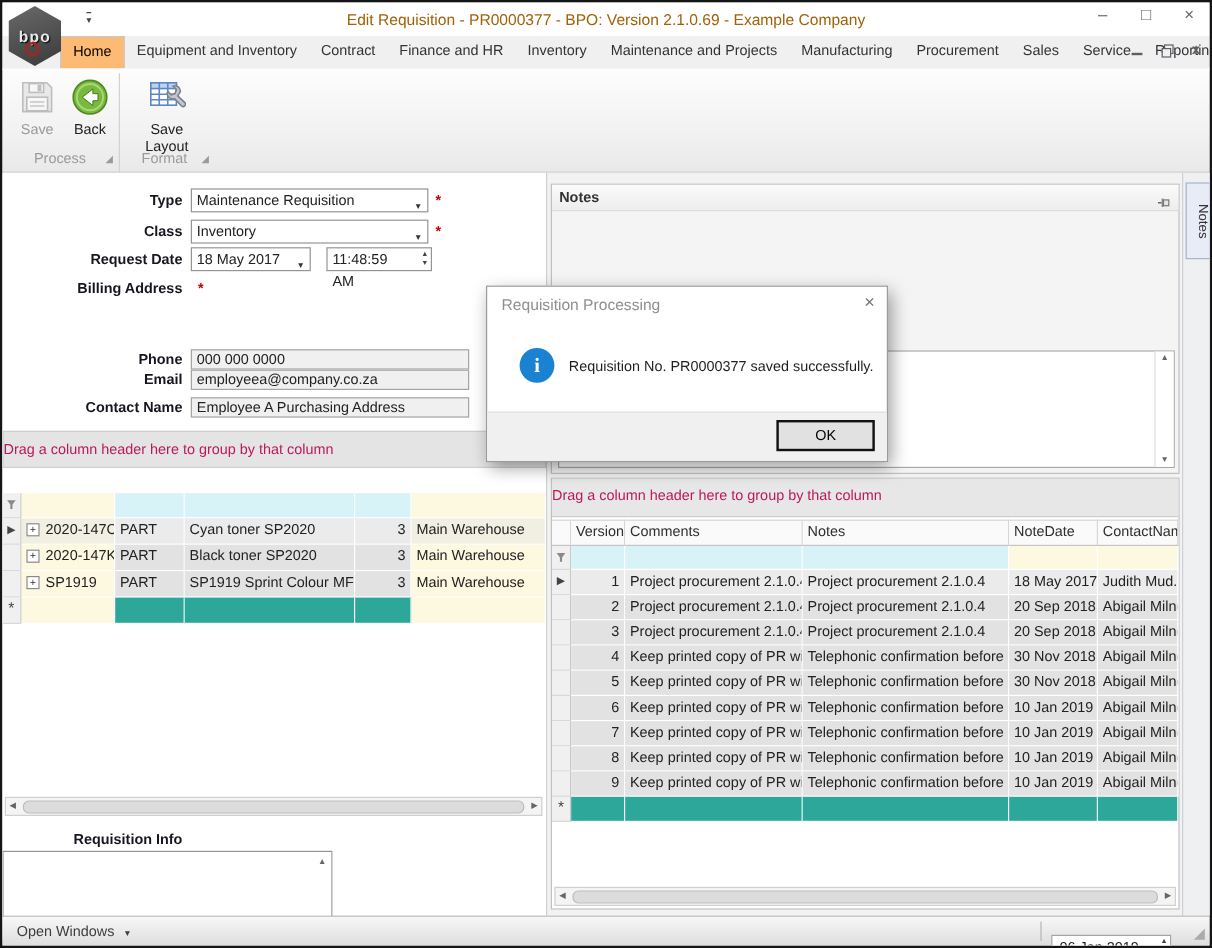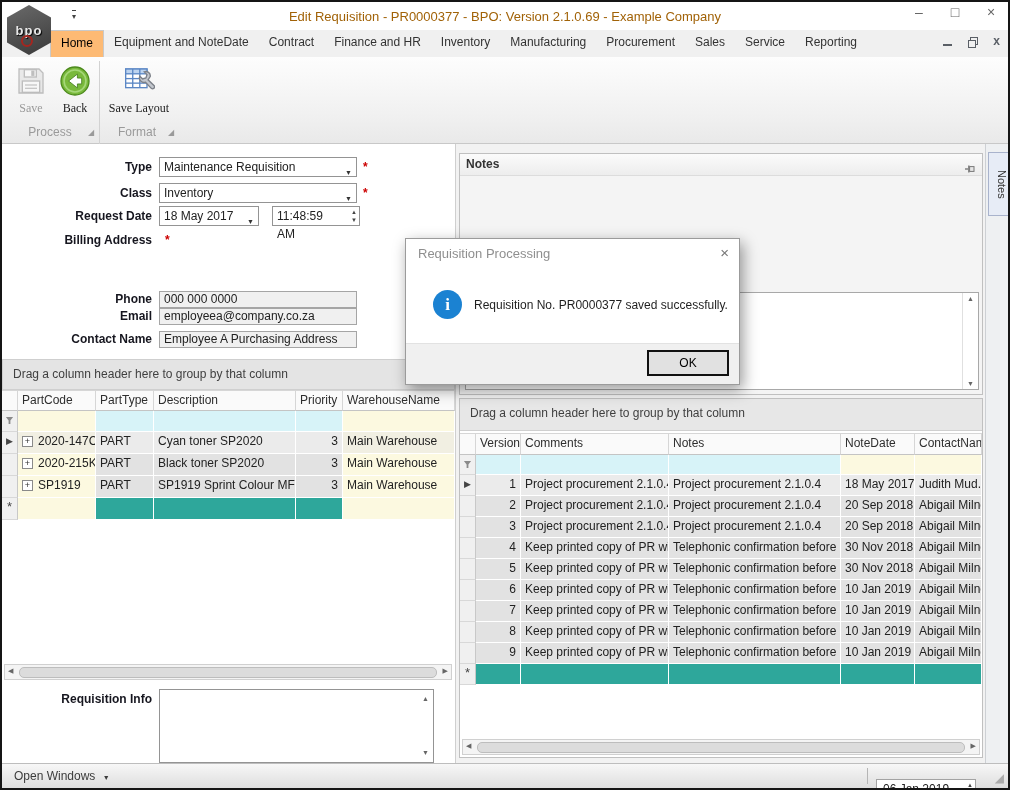--- a/index.html
+++ b/index.html
@@ -21,21 +21,21 @@
   .tabctl{position:absolute;right:8px;top:7px;display:flex;gap:16px;align-items:center;color:#5a5f66;}
   .ic-min{display:inline-block;width:9px;height:7px;border-bottom:2px solid #5a5f66;}
   .ic-restore{position:relative;display:inline-block;width:9px;height:9px;}
   .ic-restore:before{content:"";position:absolute;left:2px;top:0;width:6px;height:6px;border:1px solid #5a5f66;background:#f0f0f0;}
   .ic-restore:after{content:"";position:absolute;left:0;top:3px;width:6px;height:6px;border:1px solid #5a5f66;background:#f0f0f0;}
   .ic-x{font-size:12px;font-weight:bold;line-height:9px;}
   
   .ribbon{position:absolute;left:0;top:55px;width:100%;height:86px;background:linear-gradient(#fdfdfd,#f0f0f0 70%,#e9e9e9);border-bottom:1px solid #c8c8c8;}
   .rbtn{position:absolute;top:6px;width:54px;text-align:center;cursor:default;}
   .rbtn .ricon{display:block;margin:2px auto 4px auto;width:32px;height:32px;}
-  .rbtn .rlabel{font-size:12px;color:#222;font-family:Liberation Serif, serif;}
+  .rbtn .rlabel{font-size:12px;color:#222;}
   .rbtn.disabled .rlabel{color:#9a9a9a;}
   .rbtn.disabled .ricon{opacity:.55;filter:grayscale(1);}
   .rsep{position:absolute;top:4px;width:1px;height:100px;background:#d2d2d2;}
   .rgroup-label{position:absolute;top:68px;font-size:12px;color:#9a9a9a;text-align:center;}
   .launcher{position:absolute;top:71px;font-size:8px;color:#9a9a9a;}
   
   .main{position:absolute;left:0;top:142px;width:100%;height:619px;background:#f0f0f0;}
   .leftpane{position:absolute;left:0;top:0;width:453px;height:619px;background:#ffffff;}
   .rightpane{position:absolute;left:453px;top:0;width:530px;height:619px;background:#f2f2f2;border-left:1px solid #cfcfcf;}
   .dockstrip{position:absolute;left:983px;top:0;width:23px;height:619px;background:#eef0f2;border-left:1px solid #cdd0d4;}
@@ -48,23 +48,23 @@
   .req{color:#cc0000;font-weight:bold;margin-left:6px;line-height:20px;}
   .datebox{position:relative;width:100px;height:20px;border:1px solid #949494;background:#fff;line-height:18px;padding:0 16px 0 4px;box-sizing:border-box;}
   .timebox{position:relative;width:88px;height:20px;border:1px solid #949494;background:#fff;line-height:18px;padding:0 16px 0 4px;box-sizing:border-box;margin-left:13px;}
   .spin{position:absolute;right:2px;top:1px;display:flex;flex-direction:column;font-size:6px;line-height:8px;color:#444;}
   .memo{position:relative;width:198px;height:61px;border:1px solid #949494;background:#fff;box-sizing:border-box;padding:2px 34px 2px 4px;white-space:pre-line;line-height:14px;}
   .memo .mag{position:absolute;right:32px;top:3px;}
   .vscroll{position:absolute;right:0;top:0;bottom:0;width:15px;background:#f2f2f2;border-left:1px solid #d5d5d5;}
   .vscroll .a{position:absolute;left:0;width:100%;text-align:center;font-size:7px;color:#666;}
   .vscroll .a.up{top:2px;} .vscroll .a.dn{bottom:2px;}
   .vscroll .thumb{position:absolute;left:2px;top:14px;width:9px;height:22px;background:#d9d9d9;border:1px solid #bcbcbc;border-radius:5px;}
-  .tfield{width:198px;height:17px;border:1px solid #a5a5a5;background:#f0f0f0;line-height:15px;padding:0 4px;box-sizing:border-box;white-space:nowrap;overflow:hidden;}
-  
-  .groupbar{position:absolute;background:#e4e4e4;border:1px solid #cfcfcf;color:#404040;line-height:29px;padding-left:10px;box-sizing:border-box;white-space:nowrap;overflow:hidden;}
+  .tfield{width:232px;height:17px;border:1px solid #a5a5a5;background:#f0f0f0;line-height:15px;padding:0 4px;box-sizing:border-box;white-space:nowrap;overflow:hidden;}
+  
+  .groupbar{position:absolute;background:#e4e4e4;border:1px solid #cfcfcf;color:#be185d;line-height:29px;box-sizing:border-box;white-space:nowrap;overflow:hidden;}
   .groupbar.swirl{background:linear-gradient(110deg,#e7e7e7 55%,#d9cdee 66%,#f1ebfa 72%,#cabcе8 78%,#d9cdee 84%,#eee9f8 92%,#e2d8f2 100%);background-color:#e7e7e7;}
   .grow{position:relative;box-sizing:border-box;}
   .grow.lg{display:grid;grid-template-columns:16px 78px 58px 142px 47px 1fr;}
   .grow.rg{display:grid;grid-template-columns:16px 45px 148px 172px 74px 1fr;}
   .cell{box-sizing:border-box;padding:2px 4px;white-space:nowrap;overflow:hidden;border-right:1px solid #ffffff;border-bottom:1px solid #ffffff;}
   .hcell{background:#fafafa;border-right:1px solid #d6d6d6;border-bottom:1px solid #c4c4c4;border-top:1px solid #d6d6d6;color:#2e2e2e;}
   .ind{background:#f0f0f0;border-right:1px solid #c8c8c8;border-bottom:1px solid #d8d8d8;text-align:center;padding:2px 1px;color:#444;font-size:9px;line-height:15px;}
   .cream{background:#fcf9e0;}
   .cyan{background:#d7f3f8;}
   .gray{background:#e2e2e2;}
@@ -116,24 +116,25 @@
     </div>
   </div>
   <div class="logo">
       <span>bpo</span>
       <i></i>
     </div>
 
   <div class="tabrow">
     <div class="tabs">
       <span class="tab active">Home</span>
-      <span class="tab">Equipment and NoteDate</span>
+      <span class="tab">Equipment and Inventory</span>
       <span class="tab">Contract</span>
       <span class="tab">Finance and HR</span>
       <span class="tab">Inventory</span>
+      <span class="tab">Maintenance and Projects</span>
       <span class="tab">Manufacturing</span>
       <span class="tab">Procurement</span>
       <span class="tab">Sales</span>
       <span class="tab">Service</span>
       <span class="tab">Reporting</span>
 
     </div>
     <div class="tabctl">
       <span class="ic-min"></span>
       <span class="ic-restore"></span>
@@ -224,28 +225,20 @@
         <span class="flabel" style="line-height:17px;">Email</span>
         <div class="tfield">employeea@company.co.za</div>
       </div>
       <div class="frow" style="top:187px;">
         <span class="flabel" style="line-height:17px;">Contact Name</span>
         <div class="tfield">Employee A Purchasing Address</div>
       </div>
 
       <div class="groupbar" style="left:0;top:215px;width:453px;height:31px;">Drag a column header here to group by that column</div>
 
-      <div class="grow lg" style="position:absolute;left:0;top:246px;height:21px;width:453px;">
-        <div class="cell hcell"></div>
-        <div class="cell hcell">PartCode</div>
-        <div class="cell hcell">PartType</div>
-        <div class="cell hcell">Description</div>
-        <div class="cell hcell">Priority</div>
-        <div class="cell hcell">WarehouseName</div>
-      </div>
       <div class="grow lg" style="position:absolute;left:0;top:267px;height:21px;width:453px;">
         <div class="cell ind">
           <svg class="icon-svg" width="9" height="9" viewBox="0 0 10 10">
               <path d="M1 1 H9 L6 5 V9 H4 V5 Z" fill="#8a8a8a"></path>
             </svg>
         </div>
         <div class="cell cream"></div>
         <div class="cell cyan"></div>
         <div class="cell cyan"></div>
         <div class="cell cyan"></div>
@@ -255,21 +248,21 @@
           <div class="grow lg cur" style="height: 22px;">
             <div class="cell ind">▶</div>
             <div class="cell cream"><span class="expand">+</span><span>2020-147C</span></div>
             <div class="cell gray">PART</div>
             <div class="cell gray">Cyan toner SP2020</div>
             <div class="cell gray num">3</div>
             <div class="cell cream">Main Warehouse</div>
           </div>
           <div class="grow lg" style="height: 22px;">
             <div class="cell ind"></div>
-            <div class="cell cream"><span class="expand">+</span><span>2020-215K</span></div>
+            <div class="cell cream"><span class="expand">+</span><span>2020-147K</span></div>
             <div class="cell gray">PART</div>
             <div class="cell gray">Black toner SP2020</div>
             <div class="cell gray num">3</div>
             <div class="cell cream">Main Warehouse</div>
           </div>
           <div class="grow lg" style="height: 22px;">
             <div class="cell ind"></div>
             <div class="cell cream"><span class="expand">+</span><span>SP1919</span></div>
             <div class="cell gray">PART</div>
             <div class="cell gray">SP1919 Sprint Colour MFC</div>
@@ -285,21 +278,21 @@
         <div class="cell teal"></div>
         <div class="cell cream"></div>
       </div>
 
       <div class="hscroll" style="left:2px;top:520px;width:448px;">
         <span class="a l">◀</span>
         <span class="thumb" style="left:14px;right:14px;"></span>
         <span class="a r">▶</span>
       </div>
 
-      <div class="frow" style="top:545px;">
+      <div class="frow" style="top:545px;flex-direction:column;">
         <span class="flabel">Requisition Info</span>
         <div class="memo" style="width:275px;height:74px;padding-right:16px;">
           <span></span>
           <div class="vscroll" style="border-left:none;background:#fff;">
             <span class="a up">▲</span>
             <span class="a dn">▼</span>
           </div>
         </div>
       </div>
     </div>

